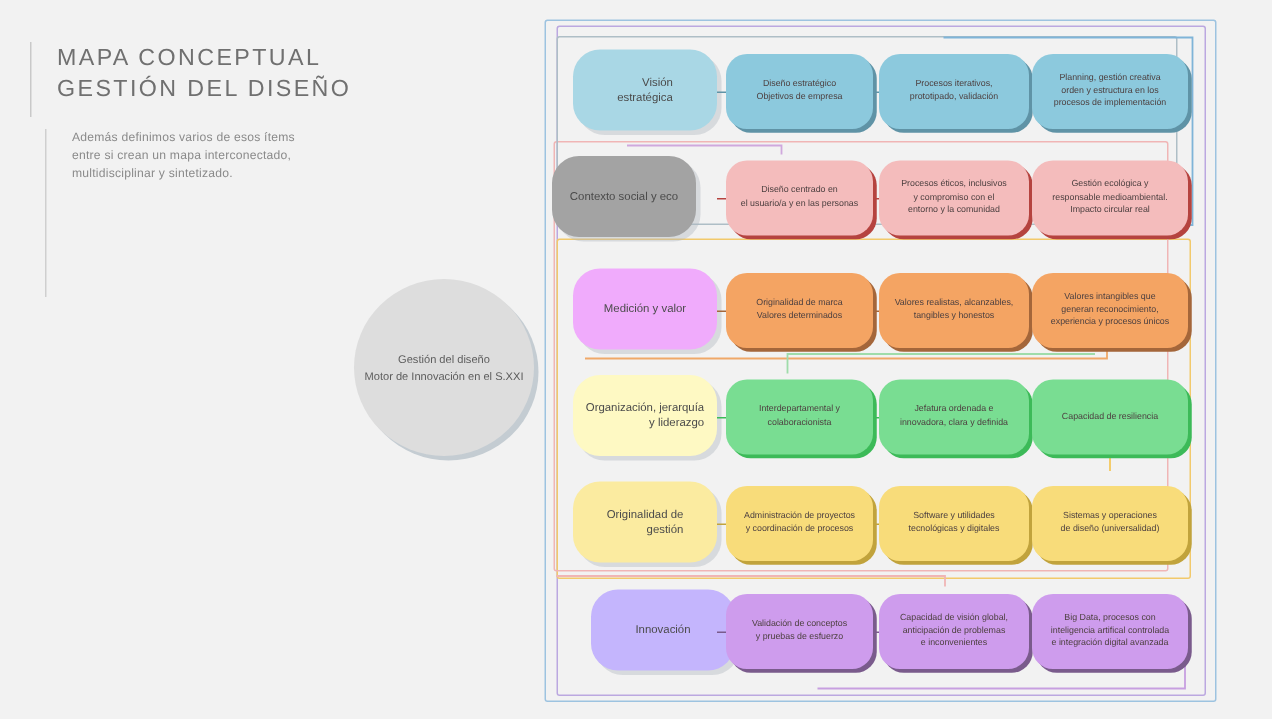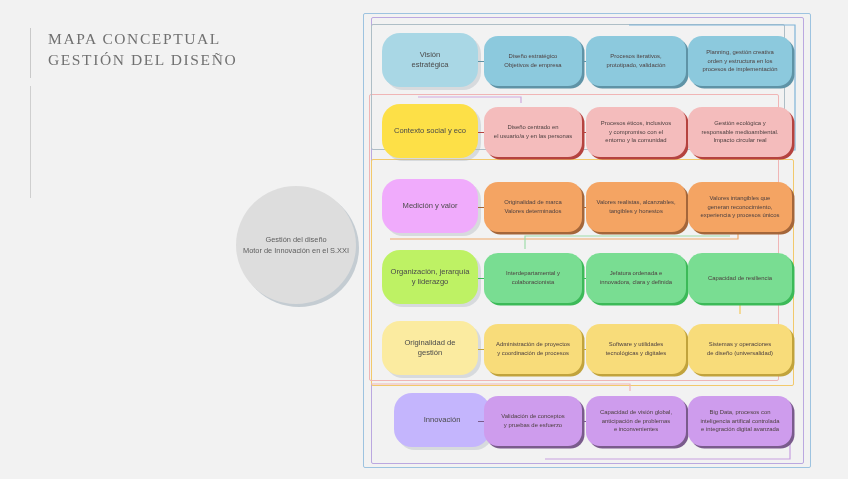--- a/index.html
+++ b/index.html
@@ -7,21 +7,21 @@
     width:848px;height:479px;
     background:#f2f2f2;
     font-family:"Liberation Sans", sans-serif;
     overflow:hidden;
     position:relative;
   }
   #canvas{position:absolute;inset:0;}
 
   
   .left-panel{position:absolute;left:0;top:0;width:360px;height:479px;}
-  .title-wrap{position:absolute;left:30px;top:28px;display:flex;font-family:Liberation Serif, serif;}
+  .title-wrap{position:absolute;left:20px;top:28px;display:flex;}
   .title-rule{width:1px;background:#c9c9c9;margin-right:17px;height:50px;}
   .title-text{
     font-size:15.5px;letter-spacing:1.6px;color:#707070;
     line-height:21px;font-weight:400;white-space:pre-line;
   }
   .body-wrap{position:absolute;left:30px;top:86px;display:flex;}
   .body-rule{width:1px;background:#cfcfcf;margin-right:17px;height:112px;}
   .body-col{width:165px;}
   .body-p{
     font-size:8.1px;line-height:12.2px;color:#8a8a8a;
@@ -52,21 +52,21 @@
     text-align:center;
     box-sizing:border-box;
   }
   .node span{white-space:pre-line;}
 
   
   .cat{
     width:96px;height:54px;border-radius:18px;
     box-shadow:3px 3px 0 0 rgba(175,183,190,.40);
   }
-  .cat span{font-size:7.6px;line-height:10.5px;color:#4a4a4a;}
+  .cat span{font-size:7.6px;line-height:10.5px;color:#4a4a4a;text-align:right;}
 
   
   .sub{height:50px;border-radius:14px;}
   .sub span{font-size:5.9px;line-height:8.6px;color:#4d4040;}
 
   .sub.s1{width:98px;}
   .sub.s2{width:100px;}
   .sub.s3{width:104px;}
 
   .link{position:absolute;height:1.4px;}
@@ -79,20 +79,23 @@
   <div class="left-panel">
     <div class="title-wrap">
       <div class="title-rule"></div>
       <div class="title-text">MAPA CONCEPTUAL
 GESTIÓN DEL DISEÑO</div>
     </div>
 
     <div class="body-wrap">
       <div class="body-rule"></div>
       <div class="body-col">
+        <p class="body-p">Además definimos varios de esos ítems
+entre si crean un mapa interconectado,
+multidisciplinar y sintetizado.</p>
       </div>
     </div>
 
     <div class="circle">
       <div class="circle-txt">Gestión del diseño
 Motor de Innovación en el S.XXI</div>
     </div>
   </div>
 
   <div class="map">
@@ -126,21 +129,21 @@
           <span>Procesos iterativos,
 prototipado, validación</span>
         </div>
         <div class="link" style="left: 582px; top: 61px; width: 4px; background: rgb(95, 147, 166);"></div>
         <div class="node sub s3" style="left: 688px; top: 36px; background: rgb(140, 201, 221); box-shadow: rgb(95, 147, 166) 2.5px 2.5px 0px 0px;">
           <span>Planning, gestión creativa
 orden y estructura en los
 procesos de implementación</span>
         </div>
         <div class="link" style="left: 686px; top: 61px; width: 2px; background: rgb(95, 147, 166);"></div>
-        <div class="node cat" style="left: 382px; top: 104px; background: #fde047;">
+        <div class="node cat" style="left: 368px; top: 104px; background: #a3a3a3;">
           <span>Contexto social y eco</span>
         </div>
         <div class="node sub s1" style="left: 484px; top: 107px; background: rgb(244, 188, 188); box-shadow: rgb(181, 67, 63) 2.5px 2.5px 0px 0px;">
           <span>Diseño centrado en
 el usuario/a y en las personas</span>
         </div>
         <div class="link" style="left: 478px; top: 132px; width: 6px; background: rgb(181, 67, 63);"></div>
         <div class="node sub s2" style="left: 586px; top: 107px; background: rgb(244, 188, 188); box-shadow: rgb(181, 67, 63) 2.5px 2.5px 0px 0px;">
           <span>Procesos éticos, inclusivos
 y compromiso con el
@@ -165,21 +168,21 @@
           <span>Valores realistas, alcanzables,
 tangibles y honestos</span>
         </div>
         <div class="link" style="left: 582px; top: 207px; width: 4px; background: rgb(164, 102, 58);"></div>
         <div class="node sub s3" style="left: 688px; top: 182px; background: rgb(244, 164, 99); box-shadow: rgb(164, 102, 58) 2.5px 2.5px 0px 0px;">
           <span>Valores intangibles que
 generan reconocimiento,
 experiencia y procesos únicos</span>
         </div>
         <div class="link" style="left: 686px; top: 207px; width: 2px; background: rgb(164, 102, 58);"></div>
-        <div class="node cat" style="left: 382px; top: 250px; background: #bef264;">
+        <div class="node cat" style="left: 382px; top: 250px; background: #fef9c3;">
           <span>Organización, jerarquía
 y liderazgo</span>
         </div>
         <div class="node sub s1" style="left: 484px; top: 253px; background: rgb(121, 221, 146); box-shadow: rgb(60, 186, 88) 2.5px 2.5px 0px 0px;">
           <span>Interdepartamental y
 colaboracionista</span>
         </div>
         <div class="link" style="left: 478px; top: 278px; width: 6px; background: rgb(60, 186, 88);"></div>
         <div class="node sub s2" style="left: 586px; top: 253px; background: rgb(121, 221, 146); box-shadow: rgb(60, 186, 88) 2.5px 2.5px 0px 0px;">
           <span>Jefatura ordenada e

